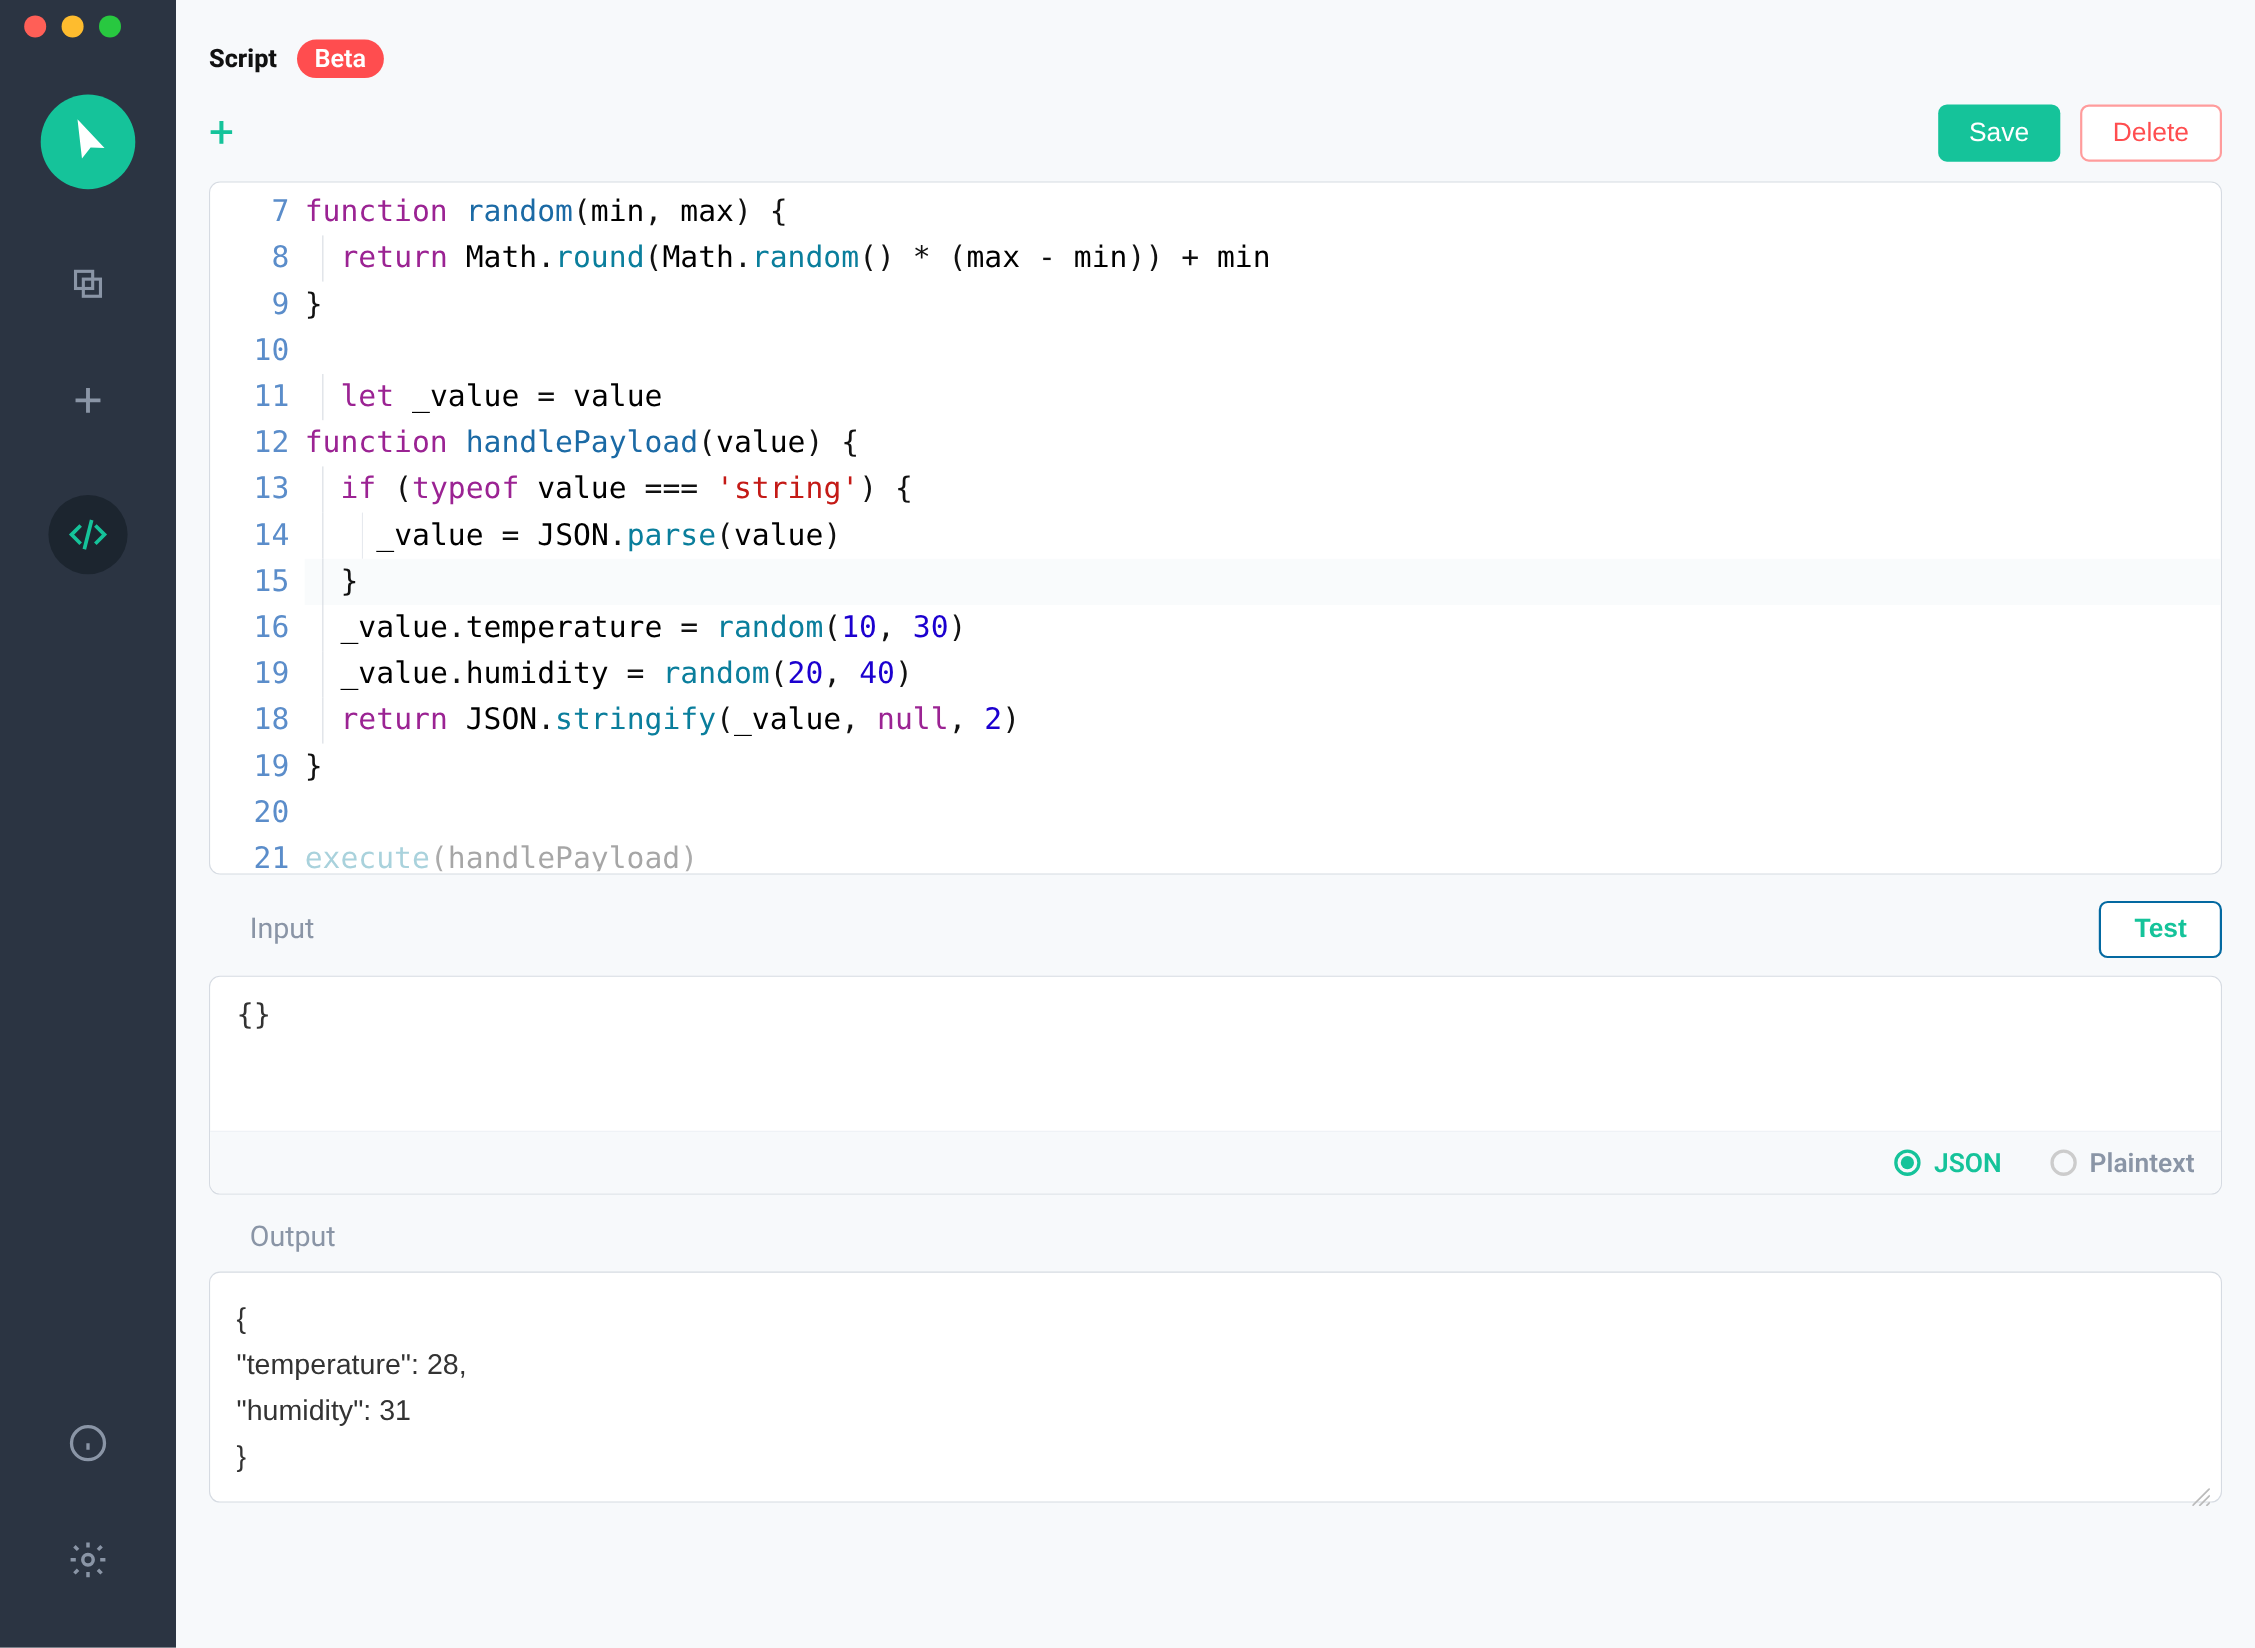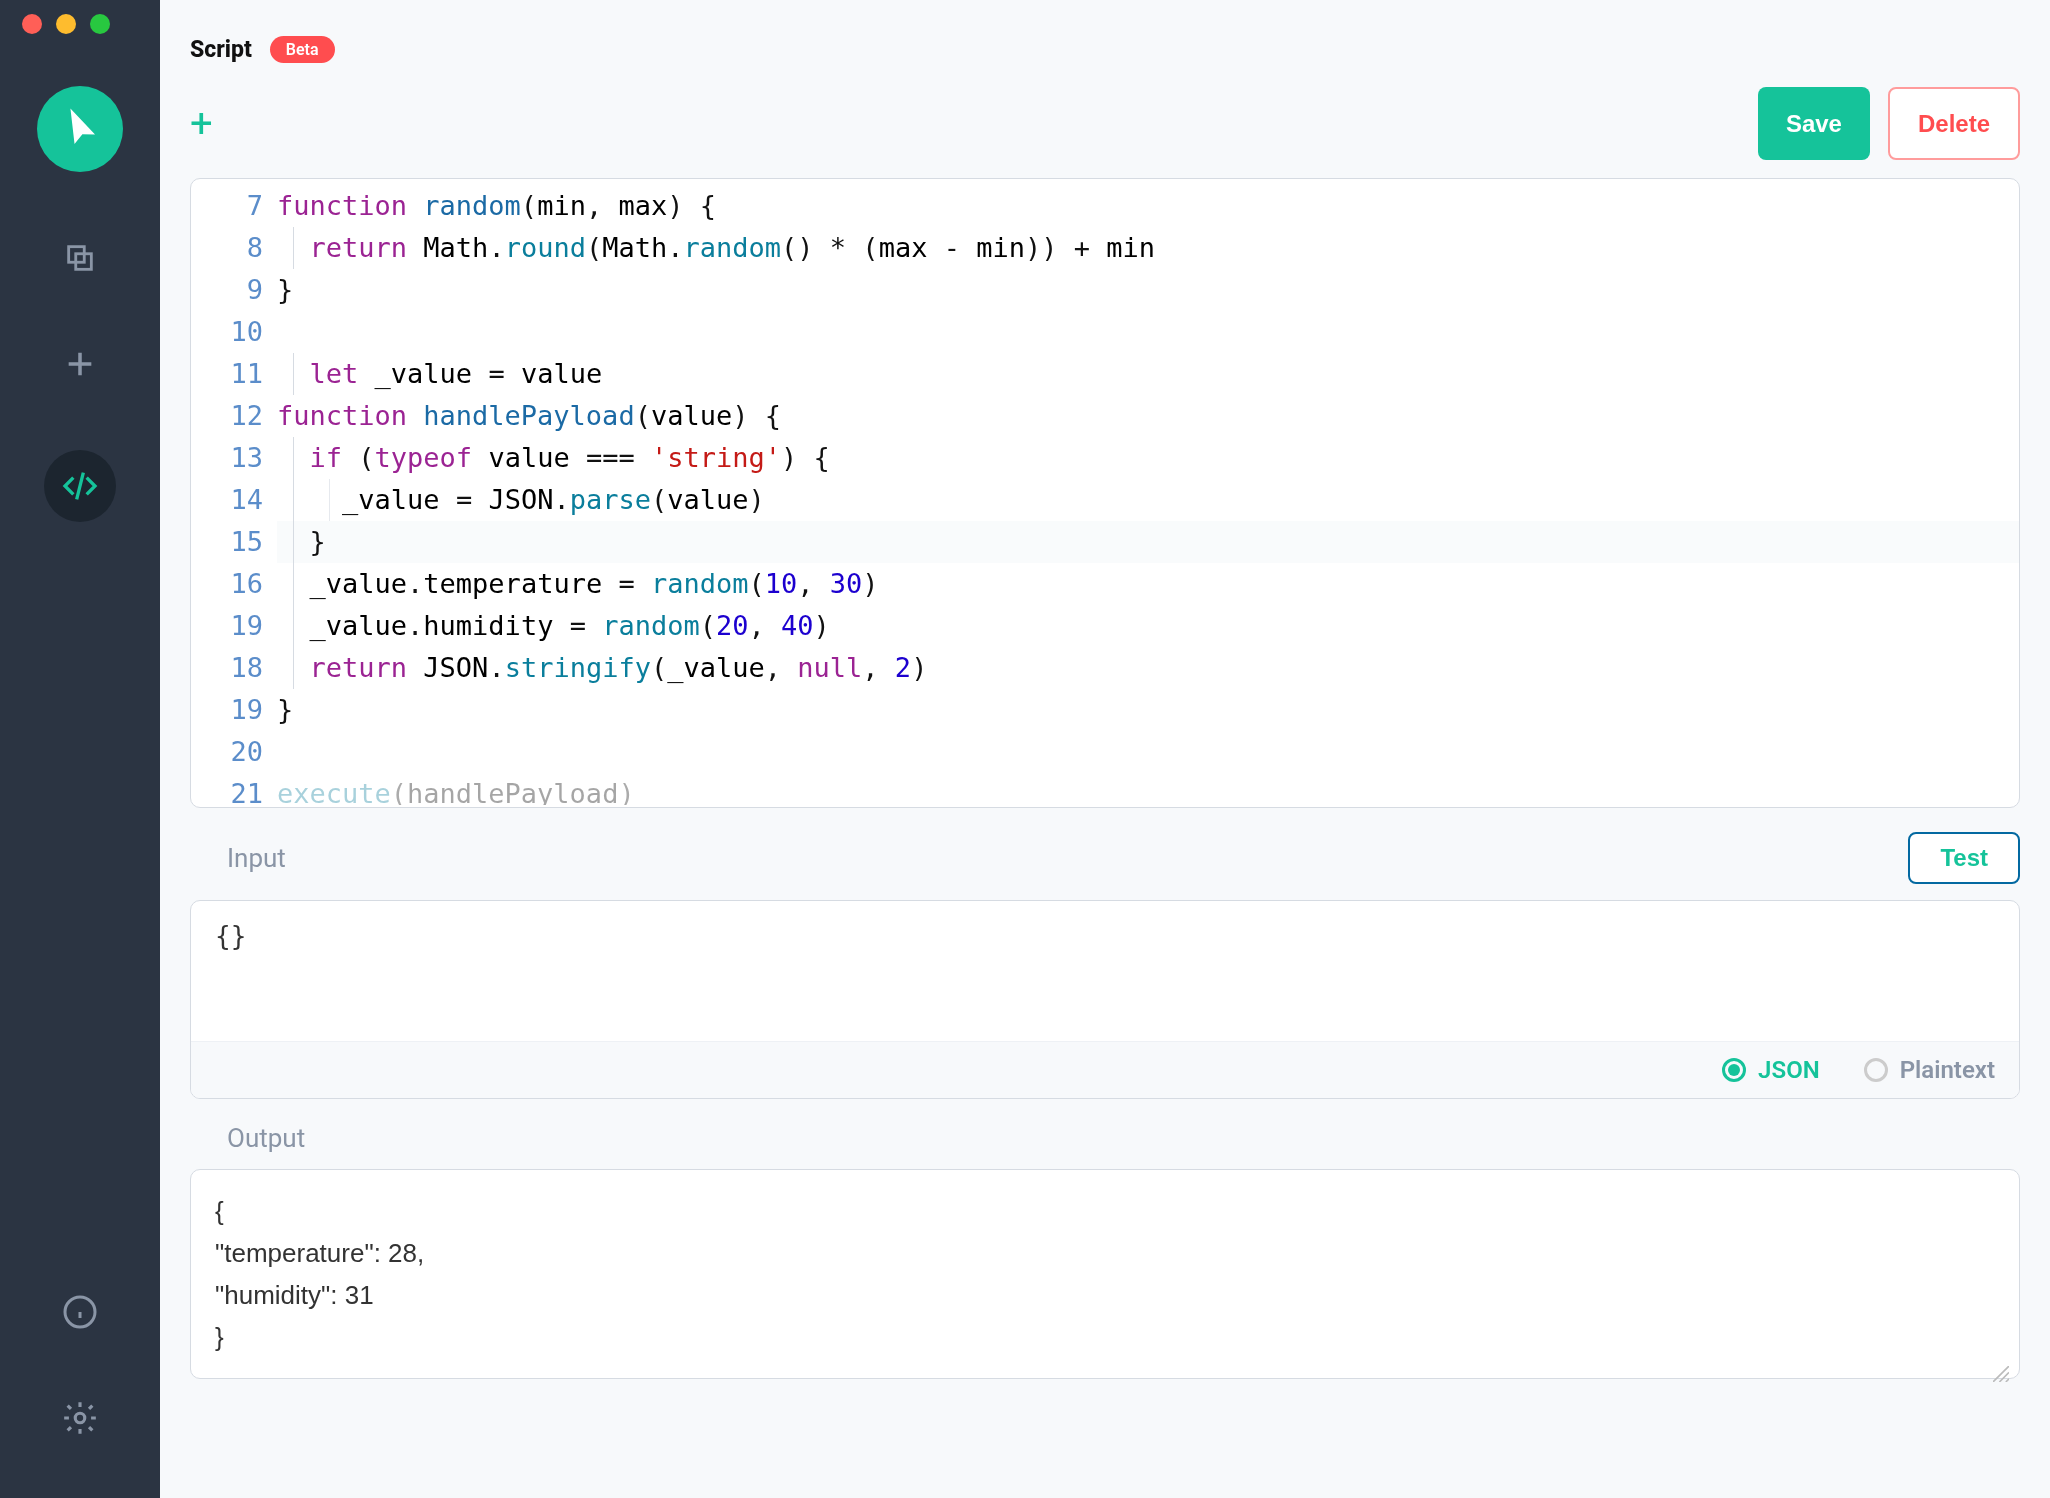--- a/index.html
+++ b/index.html
@@ -70,21 +70,21 @@
   margin-bottom: 24px;
 }
 .page-title {
   font-size: 23px;
   font-weight: 800;
   color: #111;
 }
 .badge {
   background: #ff4d4f;
   color: #fff;
-  font-size: 16px;
+  font-size: 23px;
   font-weight: 600;
   padding: 4px 16px;
   border-radius: 18px;
 }
 
 .toolbar-row {
   display: flex;
   align-items: center;
   gap: 18px;
   margin-bottom: 18px;
@@ -105,25 +105,25 @@
 .select-box .chev { color: #bbb; }
 .plus-btn {
   font-size: 40px;
   color: #15c39a;
   font-weight: 400;
   cursor: pointer;
   line-height: 1;
 }
 .toolbar-spacer { flex: 1; }
 .btn {
-  height: 73px;
+  height: 52px;
   padding: 0 28px;
   border-radius: 8px;
   font-size: 24px;
-  font-weight: 700;
+  font-weight: 400;
   display: flex;
   align-items: center;
   cursor: pointer;
 }
 .btn-save { background: #15c39a; color: #fff; border: none; }
 .btn-delete { background: #fff; color: #ff4d4f; border: 2px solid #ff9c9c; }
 
 .editor-panel {
   border: 1px solid #d6dbe2;
   border-radius: 10px;

